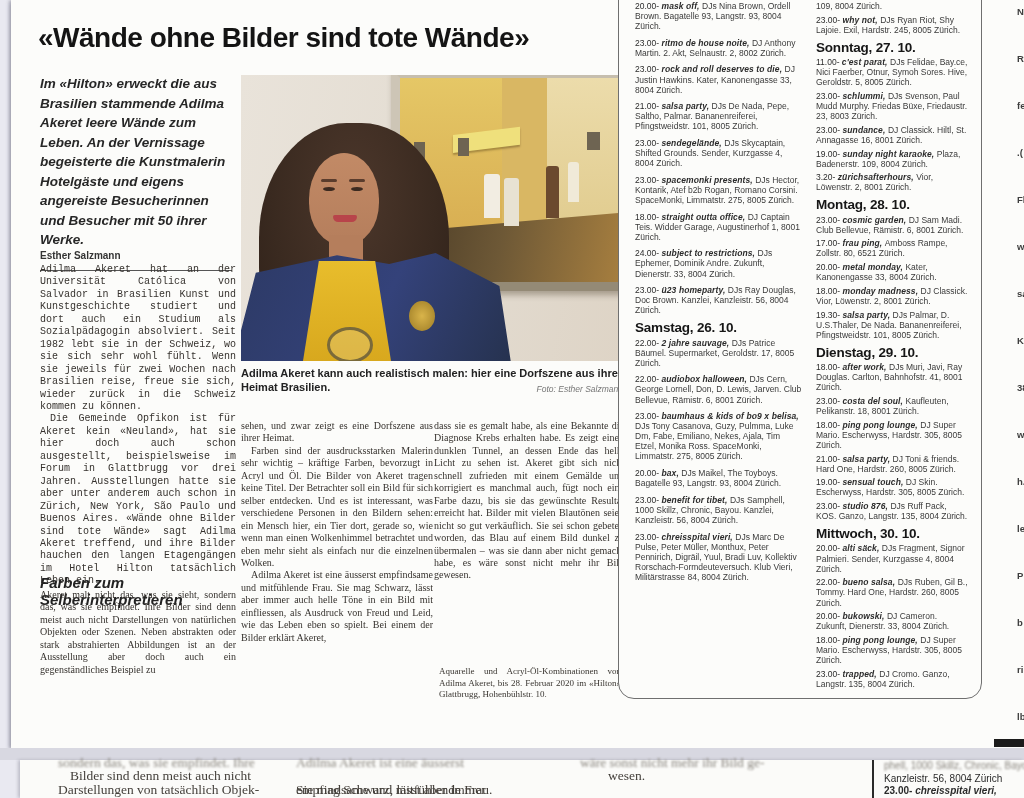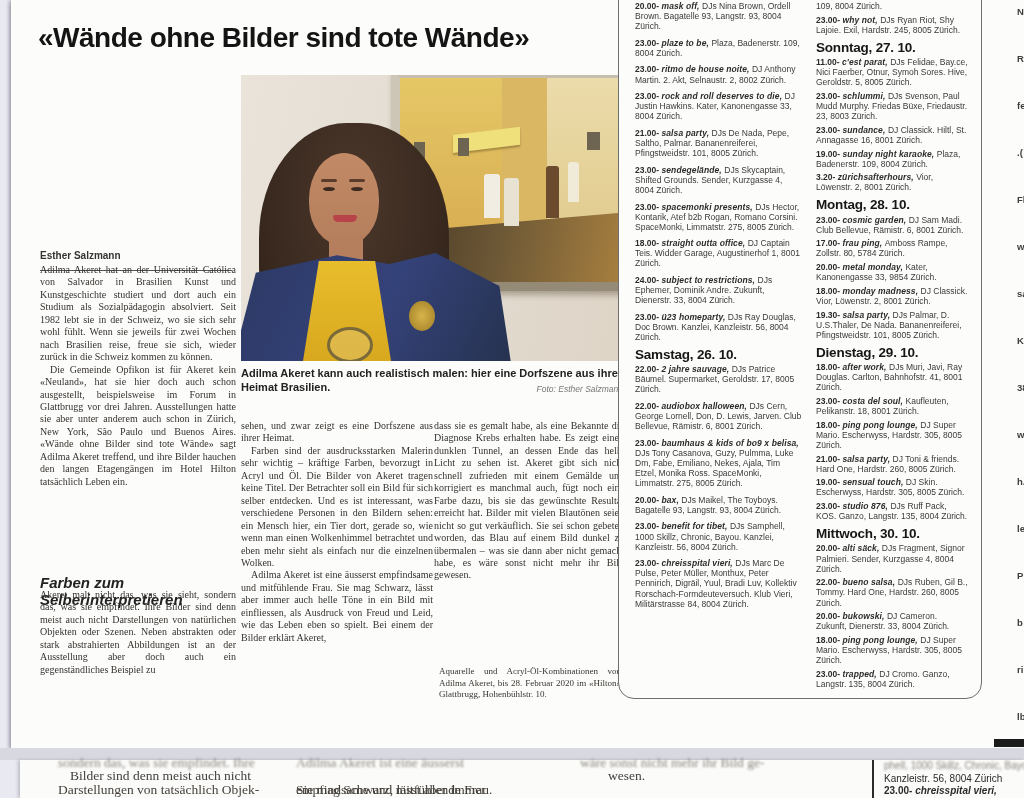--- a/index.html
+++ b/index.html
@@ -30,21 +30,21 @@
     font-size:10px;font-weight:bold;color:#333;
     border-bottom:1.5px solid #555;padding-bottom:9px;
   }
   .bodytxt{
     position:absolute;
     font-family:"Liberation Serif",serif;
     font-size:10px;line-height:12.45px;text-align:justify;color:#36322e;
   }
   .bodytxt p{margin:0;text-indent:10px;}
   .bodytxt p:first-child{text-indent:0;}
-  .col1{left:29px;top:264px;width:196px;}
+  .col1{left:29px;top:264px;width:196px;font-family:Liberation Mono, monospace;}
   .col2{left:230px;top:420px;width:192px;}
   .col3{left:423px;top:420px;width:190px;}
   .subhead{
     position:absolute;left:29px;top:574px;width:196px;
     font-size:15px;font-weight:bold;font-style:italic;color:#222;
   }
   .col1b{left:29px;top:589px;width:196px;}
   .infobox{
     position:absolute;left:428px;top:666px;width:182px;
     font-family:"Liberation Serif",serif;font-size:9px;line-height:11.6px;
@@ -85,21 +85,21 @@
   
   .listings-box{
     position:absolute;left:607px;top:-30px;width:362px;height:727px;
     border:1.5px solid #6f6f6f;border-radius:16px;background:#fcfcfa;
   }
   .lst-col{position:absolute;top:30px;font-size:8.5px;line-height:10.1px;color:#2b2b2b;}
   .lst-colA{left:16px;width:167px;}
   .lst-colB{left:197px;width:153px;}
   .lst-colA .entry{margin-bottom:6.5px;}
   .lst-colB .entry{margin-bottom:3.6px;}
-  .entry .t{font-weight:bold;margin-top:10px;}
+  .entry .t{font-weight:normal;margin-top:10px;}
   .entry .n{font-weight:bold;font-style:italic;letter-spacing:.1px;}
   .entry .d{color:#3a3a3a;}
   .day{font-size:13.5px;font-weight:bold;color:#161616;margin:8px 0 4px 0;letter-spacing:-.2px;}
   
   .edge-col{position:absolute;left:1006px;top:0;width:18px;height:748px;}
   .edge-frag{position:absolute;font-size:9.5px;font-weight:bold;color:#3d3d3d;filter:blur(.4px);}
   
   .page-gap{position:absolute;left:0;top:748px;width:1024px;height:12px;background:#d8d8e1;}
   .corner-block{position:absolute;left:983px;top:739px;width:41px;height:8px;background:#1b1b1b;}
   .page-strip{
@@ -114,20 +114,21 @@
   .strip-listing .n{font-weight:bold;font-style:italic;}
   .soft{filter:blur(.28px);}
 </style>
 </head>
 <body>
 
 <div class="page-main">
 
   <div class="headline soft">«Wände ohne Bilder sind tote Wände»</div>
 
+  <div class="lead soft">Im «Hilton» erweckt die aus Brasilien stammende Adilma Akeret leere Wände zum Leben. An der Vernissage begeisterte die Kunstmalerin Hotelgäste und eigens angereiste Besucherinnen und Besucher mit 50 ihrer Werke.</div>
 
   <div class="byline">Esther Salzmann</div>
 
   <div class="photo">
     <div class="painting">
       <div class="pt-bldgL"></div>
       <div class="pt-bldgR"></div>
       <div class="pt-awning"></div>
       <div class="pt-street"></div>
       <div class="pt-win" style="left:14px;top:64px;"></div>
@@ -175,21 +176,20 @@
     <p>Adilma Akeret ist eine äusserst empfindsame und mitfühlende Frau. Sie mag Schwarz, lässt aber immer auch helle Töne in ein Bild mit einfliessen, als Ausdruck von Freud und Leid, wie das Leben eben so spielt. Bei einem der Bilder erklärt Akeret,</p>
   </div>
   <div class="bodytxt col3 soft">
     <p>dass sie es gemalt habe, als eine Bekannte die Diagnose Krebs erhalten habe. Es zeigt einen dunklen Tunnel, an dessen Ende das helle Licht zu sehen ist. Akeret gibt sich nicht schnell zufrieden mit einem Gemälde und korrigiert es manchmal auch, fügt noch eine Farbe dazu, bis sie das gewünschte Resultat erreicht hat. Bilder mit vielen Blautönen seien nicht so gut verkäuflich. Sie sei schon gebeten worden, das Blau auf einem Bild dunkel zu übermalen – was sie dann aber nicht gemacht habe, es wäre sonst nicht mehr ihr Bild gewesen.</p>
   </div>
   <div class="infobox soft">Aquarelle und Acryl-Öl-Kombinationen von Adilma Akeret, bis 28. Februar 2020 im «Hilton» Glattbrugg, Hohenbühlstr. 10.</div>
 
   <div class="listings-box">
     <div class="lst-col lst-colA soft" id="lst-col1">
         <div class="entry"><span class="t">20.00- </span><span class="n">mask off, </span><span class="d">DJs Nina Brown, Ordell Brown. Bagatelle 93, Langstr. 93, 8004 Zürich.</span></div>
-        <div class="entry"><span class="t">23.00- </span><span class="n">plaze to be, </span><span class="d">Plaza, Badenerstr. 109, 8004 Zürich.</span></div>
         <div class="entry"><span class="t">23.00- </span><span class="n">ritmo de house noite, </span><span class="d">DJ Anthony Martin. 2. Akt, Selnaustr. 2, 8002 Zürich.</span></div>
         <div class="entry"><span class="t">23.00- </span><span class="n">rock and roll deserves to die, </span><span class="d">DJ Justin Hawkins. Kater, Kanonengasse 33, 8004 Zürich.</span></div>
         <div class="entry"><span class="t">21.00- </span><span class="n">salsa party, </span><span class="d">DJs De Nada, Pepe, Saltho, Palmar. Bananenreiferei, Pfingstweidstr. 101, 8005 Zürich.</span></div>
         <div class="entry"><span class="t">23.00- </span><span class="n">sendegelände, </span><span class="d">DJs Skycaptain, Shifted Grounds. Sender, Kurzgasse 4, 8004 Zürich.</span></div>
         <div class="entry"><span class="t">23.00- </span><span class="n">spacemonki presents, </span><span class="d">DJs Hector, Kontarik, Atef b2b Rogan, Romano Corsini. SpaceMonki, Limmatstr. 275, 8005 Zürich.</span></div>
         <div class="entry"><span class="t">18.00- </span><span class="n">straight outta office, </span><span class="d">DJ Captain Teis. Widder Garage, Augustinerhof 1, 8001 Zürich.</span></div>
         <div class="entry"><span class="t">24.00- </span><span class="n">subject to restrictions, </span><span class="d">DJs Ephemer, Dominik Andre. Zukunft, Dienerstr. 33, 8004 Zürich.</span></div>
         <div class="entry"><span class="t">23.00- </span><span class="n">ü23 homeparty, </span><span class="d">DJs Ray Douglas, Doc Brown. Kanzlei, Kanzleistr. 56, 8004 Zürich.</span></div>
         <div class="day">Samstag, 26. 10.</div>
         <div class="entry"><span class="t">22.00- </span><span class="n">2 jahre sauvage, </span><span class="d">DJs Patrice Bäumel. Supermarket, Geroldstr. 17, 8005 Zürich.</span></div>
@@ -203,22 +203,22 @@
         <div class="entry"><span class="d">109, 8004 Zürich.</span></div>
         <div class="entry"><span class="t">23.00- </span><span class="n">why not, </span><span class="d">DJs Ryan Riot, Shy Lajoie. Exil, Hardstr. 245, 8005 Zürich.</span></div>
         <div class="day">Sonntag, 27. 10.</div>
         <div class="entry"><span class="t">11.00- </span><span class="n">c'est parat, </span><span class="d">DJs Felidae, Bay.ce, Nici Faerber, Otnur, Symoh Sores. Hive, Geroldstr. 5, 8005 Zürich.</span></div>
         <div class="entry"><span class="t">23.00- </span><span class="n">schlummi, </span><span class="d">DJs Svenson, Paul Mudd Murphy. Friedas Büxe, Friedaustr. 23, 8003 Zürich.</span></div>
         <div class="entry"><span class="t">23.00- </span><span class="n">sundance, </span><span class="d">DJ Classick. Hiltl, St. Annagasse 16, 8001 Zürich.</span></div>
         <div class="entry"><span class="t">19.00- </span><span class="n">sunday night karaoke, </span><span class="d">Plaza, Badenerstr. 109, 8004 Zürich.</span></div>
         <div class="entry"><span class="t">3.20- </span><span class="n">zürichsafterhours, </span><span class="d">Vior, Löwenstr. 2, 8001 Zürich.</span></div>
         <div class="day">Montag, 28. 10.</div>
         <div class="entry"><span class="t">23.00- </span><span class="n">cosmic garden, </span><span class="d">DJ Sam Madi. Club Bellevue, Rämistr. 6, 8001 Zürich.</span></div>
-        <div class="entry"><span class="t">17.00- </span><span class="n">frau ping, </span><span class="d">Amboss Rampe, Zollstr. 80, 5784 Zürich.</span></div>
-        <div class="entry"><span class="t">20.00- </span><span class="n">metal monday, </span><span class="d">Kater, Kanonengasse 33, 9854 Zürich.</span></div>
+        <div class="entry"><span class="t">17.00- </span><span class="n">frau ping, </span><span class="d">Amboss Rampe, Zollstr. 80, 6521 Zürich.</span></div>
+        <div class="entry"><span class="t">20.00- </span><span class="n">metal monday, </span><span class="d">Kater, Kanonengasse 33, 8004 Zürich.</span></div>
         <div class="entry"><span class="t">18.00- </span><span class="n">monday madness, </span><span class="d">DJ Classick. Vior, Löwenstr. 2, 8001 Zürich.</span></div>
         <div class="entry"><span class="t">19.30- </span><span class="n">salsa party, </span><span class="d">DJs Palmar, D. U.S.Thaler, De Nada. Bananenreiferei, Pfingstweidstr. 101, 8005 Zürich.</span></div>
         <div class="day">Dienstag, 29. 10.</div>
         <div class="entry"><span class="t">18.00- </span><span class="n">after work, </span><span class="d">DJs Muri, Javi, Ray Douglas. Carlton, Bahnhofstr. 41, 8001 Zürich.</span></div>
         <div class="entry"><span class="t">23.00- </span><span class="n">costa del soul, </span><span class="d">Kaufleuten, Pelikanstr. 18, 8001 Zürich.</span></div>
         <div class="entry"><span class="t">18.00- </span><span class="n">ping pong lounge, </span><span class="d">DJ Super Mario. Escherwyss, Hardstr. 305, 8005 Zürich.</span></div>
         <div class="entry"><span class="t">21.00- </span><span class="n">salsa party, </span><span class="d">DJ Toni &amp; friends. Hard One, Hardstr. 260, 8005 Zürich.</span></div>
         <div class="entry"><span class="t">19.00- </span><span class="n">sensual touch, </span><span class="d">DJ Skin. Escherwyss, Hardstr. 305, 8005 Zürich.</span></div>
         <div class="entry"><span class="t">23.00- </span><span class="n">studio 876, </span><span class="d">DJs Ruff Pack, KOS. Ganzo, Langstr. 135, 8004 Zürich.</span></div>
         <div class="day">Mittwoch, 30. 10.</div>

